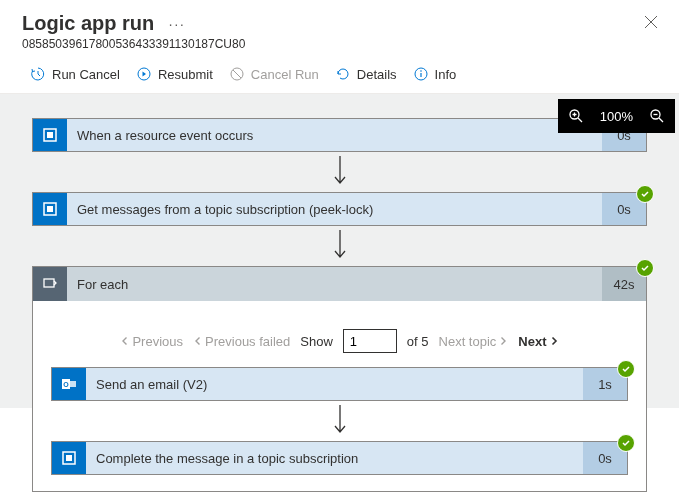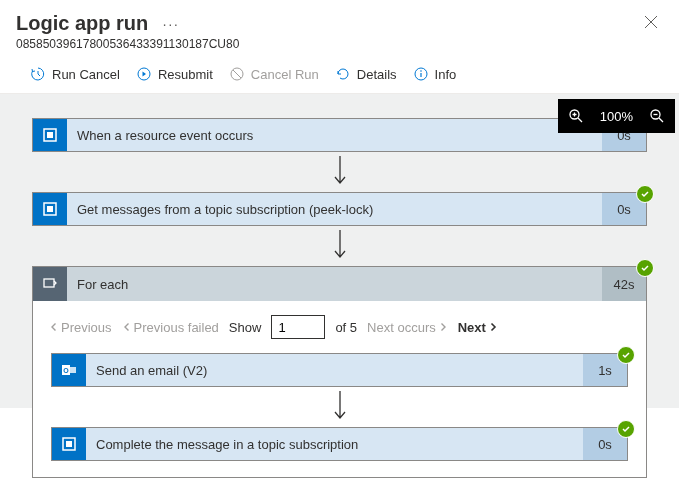--- a/index.html
+++ b/index.html
@@ -6,21 +6,21 @@
     body {
       font-family: "Segoe UI", -apple-system, sans-serif;
       font-size: 13px;
       color: #323130;
       background: #fff;
       width: 679px;
       height: 503px;
       overflow: hidden;
     }
     .header {
-      padding: 12px 22px 4px 16px;
+      padding: 12px 22px 4px 22px;
       position: relative;
     }
     .title-row {
       display: flex;
       align-items: center;
     }
     .title {
       font-size: 20px;
       font-weight: 600;
       color: #323130;
@@ -158,23 +158,25 @@
     .foreach-header .step-icon { background: #566573; }
     .foreach-header .step-time {
       background: #b0bec5;
     }
     .foreach-body {
       padding: 14px 16px 16px 16px;
     }
     .pagination {
       display: flex;
       align-items: center;
+      justify-content: center;
       gap: 10px;
       margin-bottom: 14px;
       font-size: 13px;
+      margin-top: 14px;
     }
     .pag-link {
       display: flex;
       align-items: center;
       gap: 2px;
       color: #a19f9d;
       cursor: default;
     }
     .pag-link.active {
       color: #323130;
@@ -332,21 +334,21 @@
         <span class="pag-link">
           <svg width="10" height="10" viewBox="0 0 10 10">
               <path d="M6.5 1.5 L3 5 L6.5 8.5" stroke="#a19f9d" fill="none" stroke-width="1.4"></path>
             </svg>
           <span>Previous failed</span>
         </span>
         <span>Show</span>
         <input class="page-input" value="1" style="">
         <span>of 5</span>
         <span class="pag-link">
-          <span>Next occurs</span>
+          <span>Next topic</span>
           <svg width="10" height="10" viewBox="0 0 10 10">
               <path d="M3.5 1.5 L7 5 L3.5 8.5" stroke="#a19f9d" fill="none" stroke-width="1.4"></path>
             </svg>
         </span>
         <span class="pag-link active">
           <span>Next</span>
           <svg width="10" height="10" viewBox="0 0 10 10">
               <path d="M3.5 1.5 L7 5 L3.5 8.5" stroke="#323130" fill="none" stroke-width="1.6"></path>
             </svg>
         </span>

